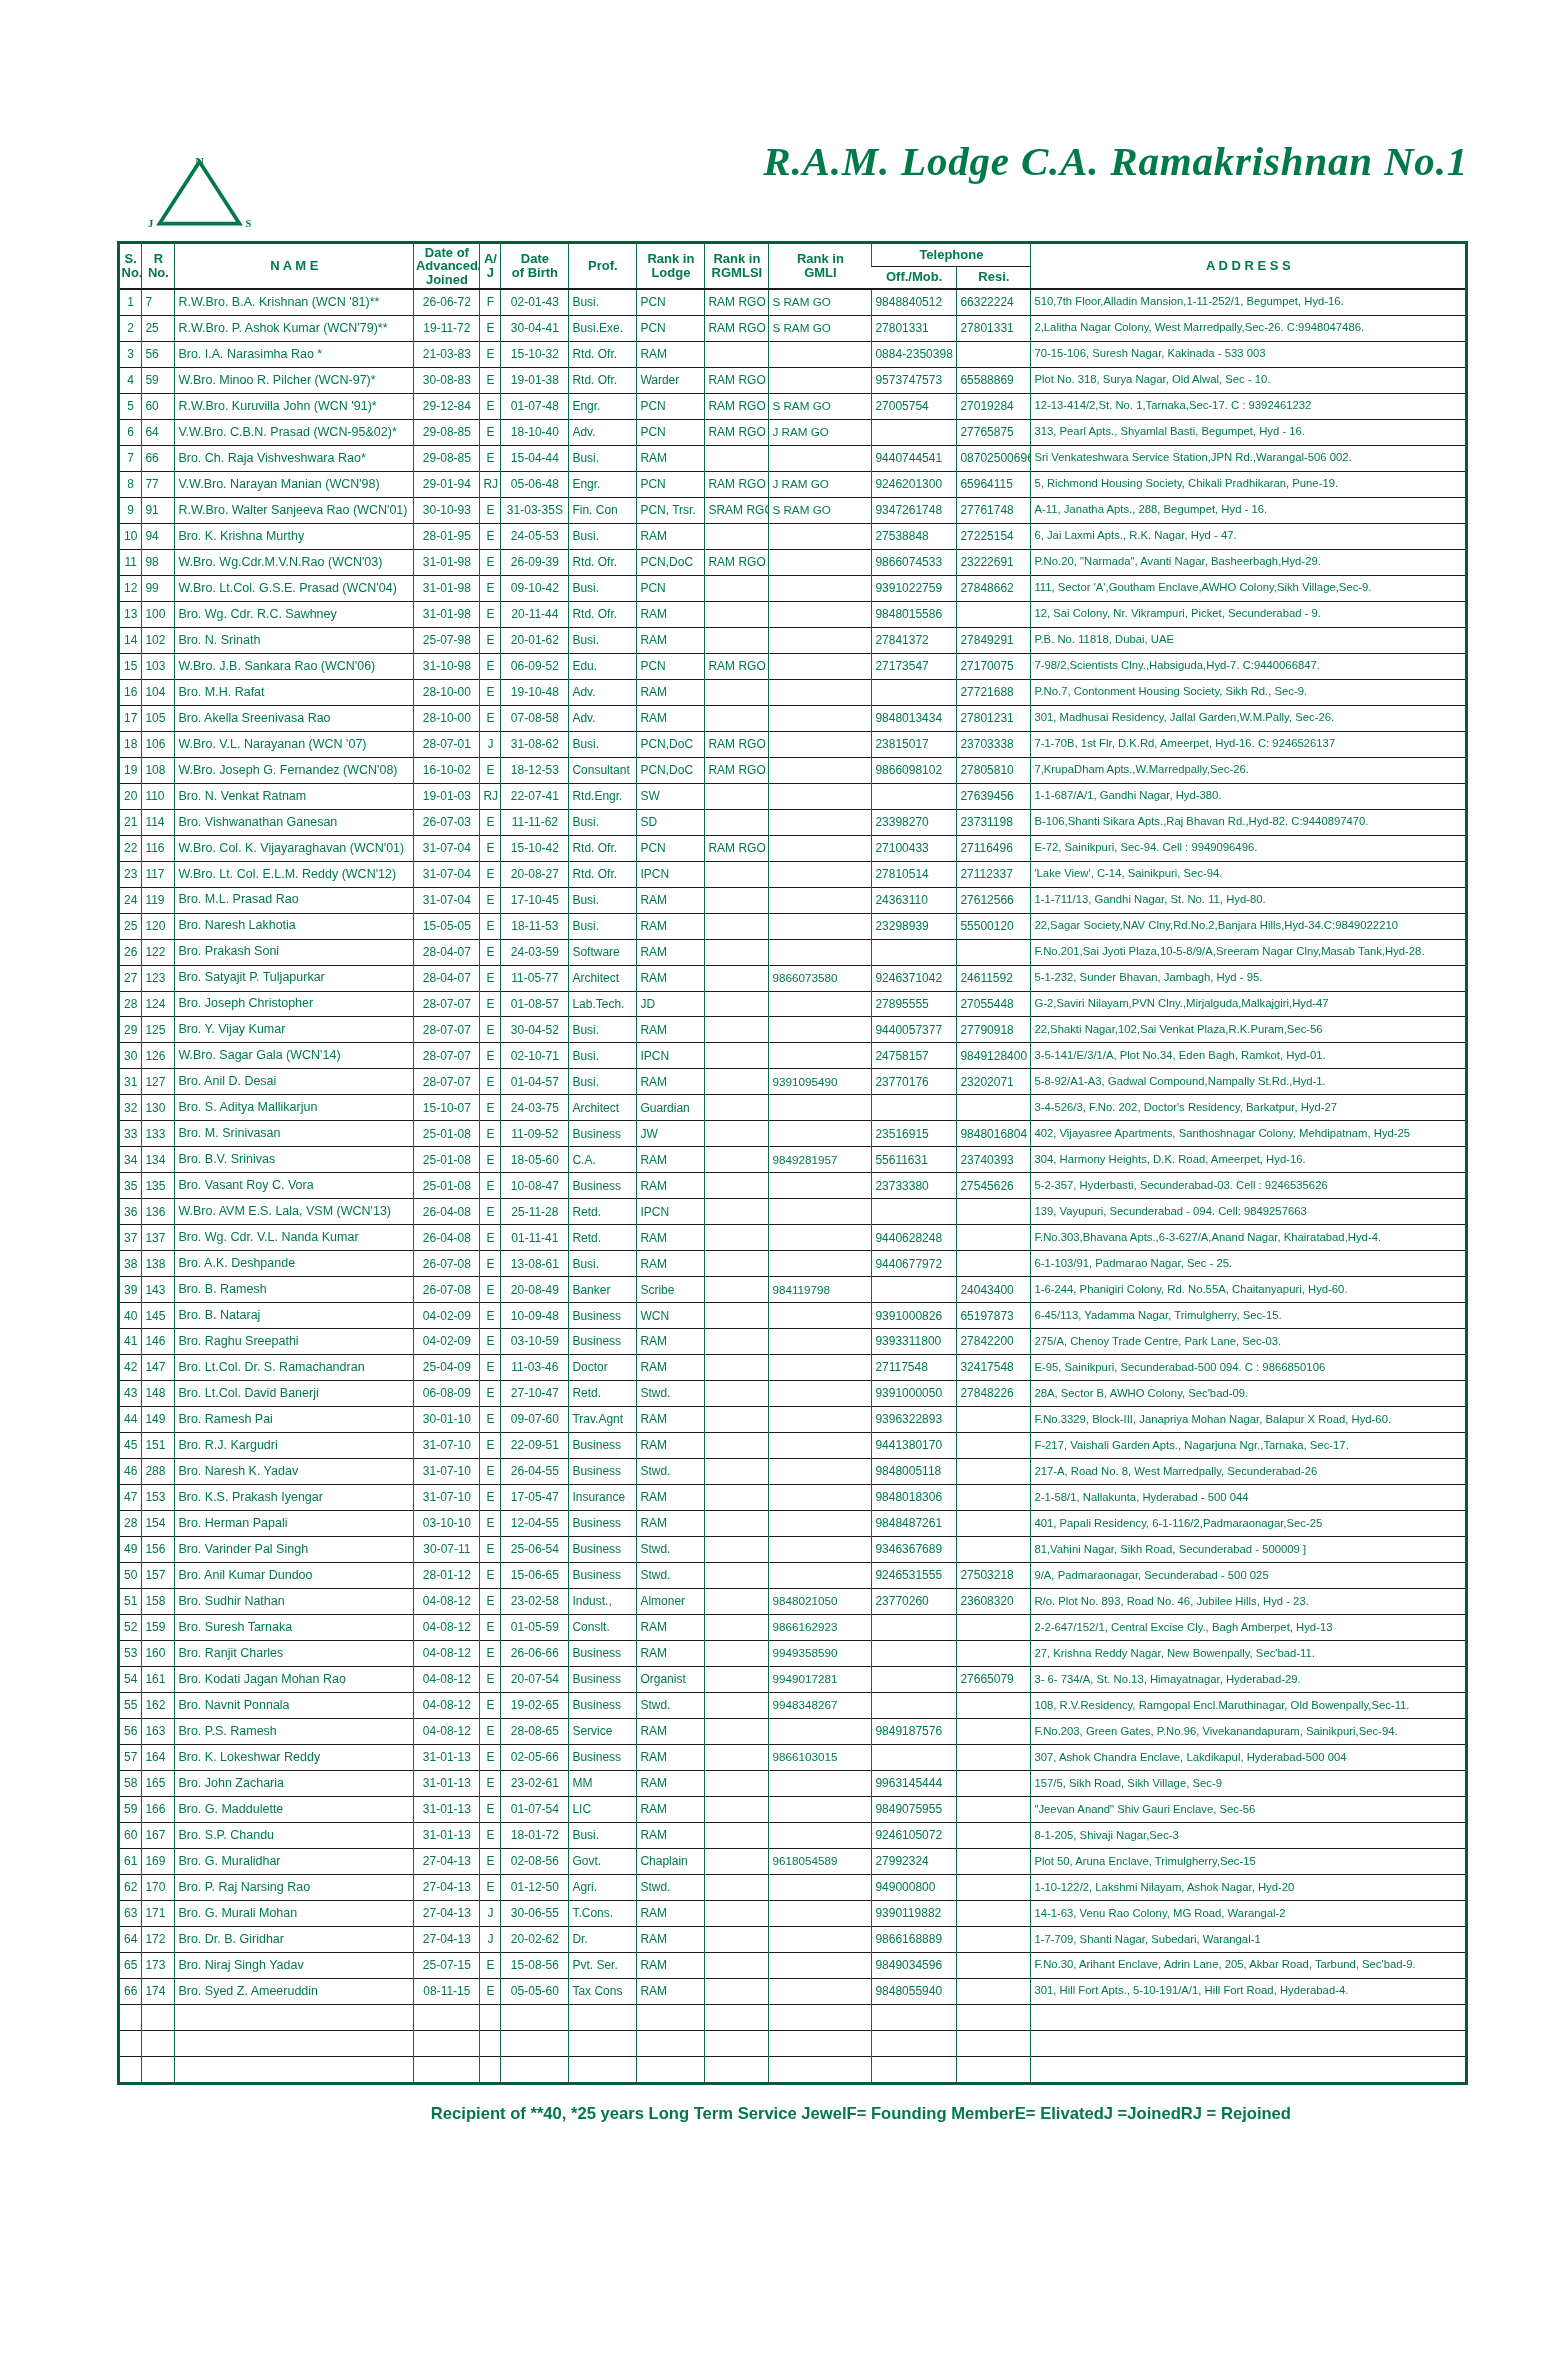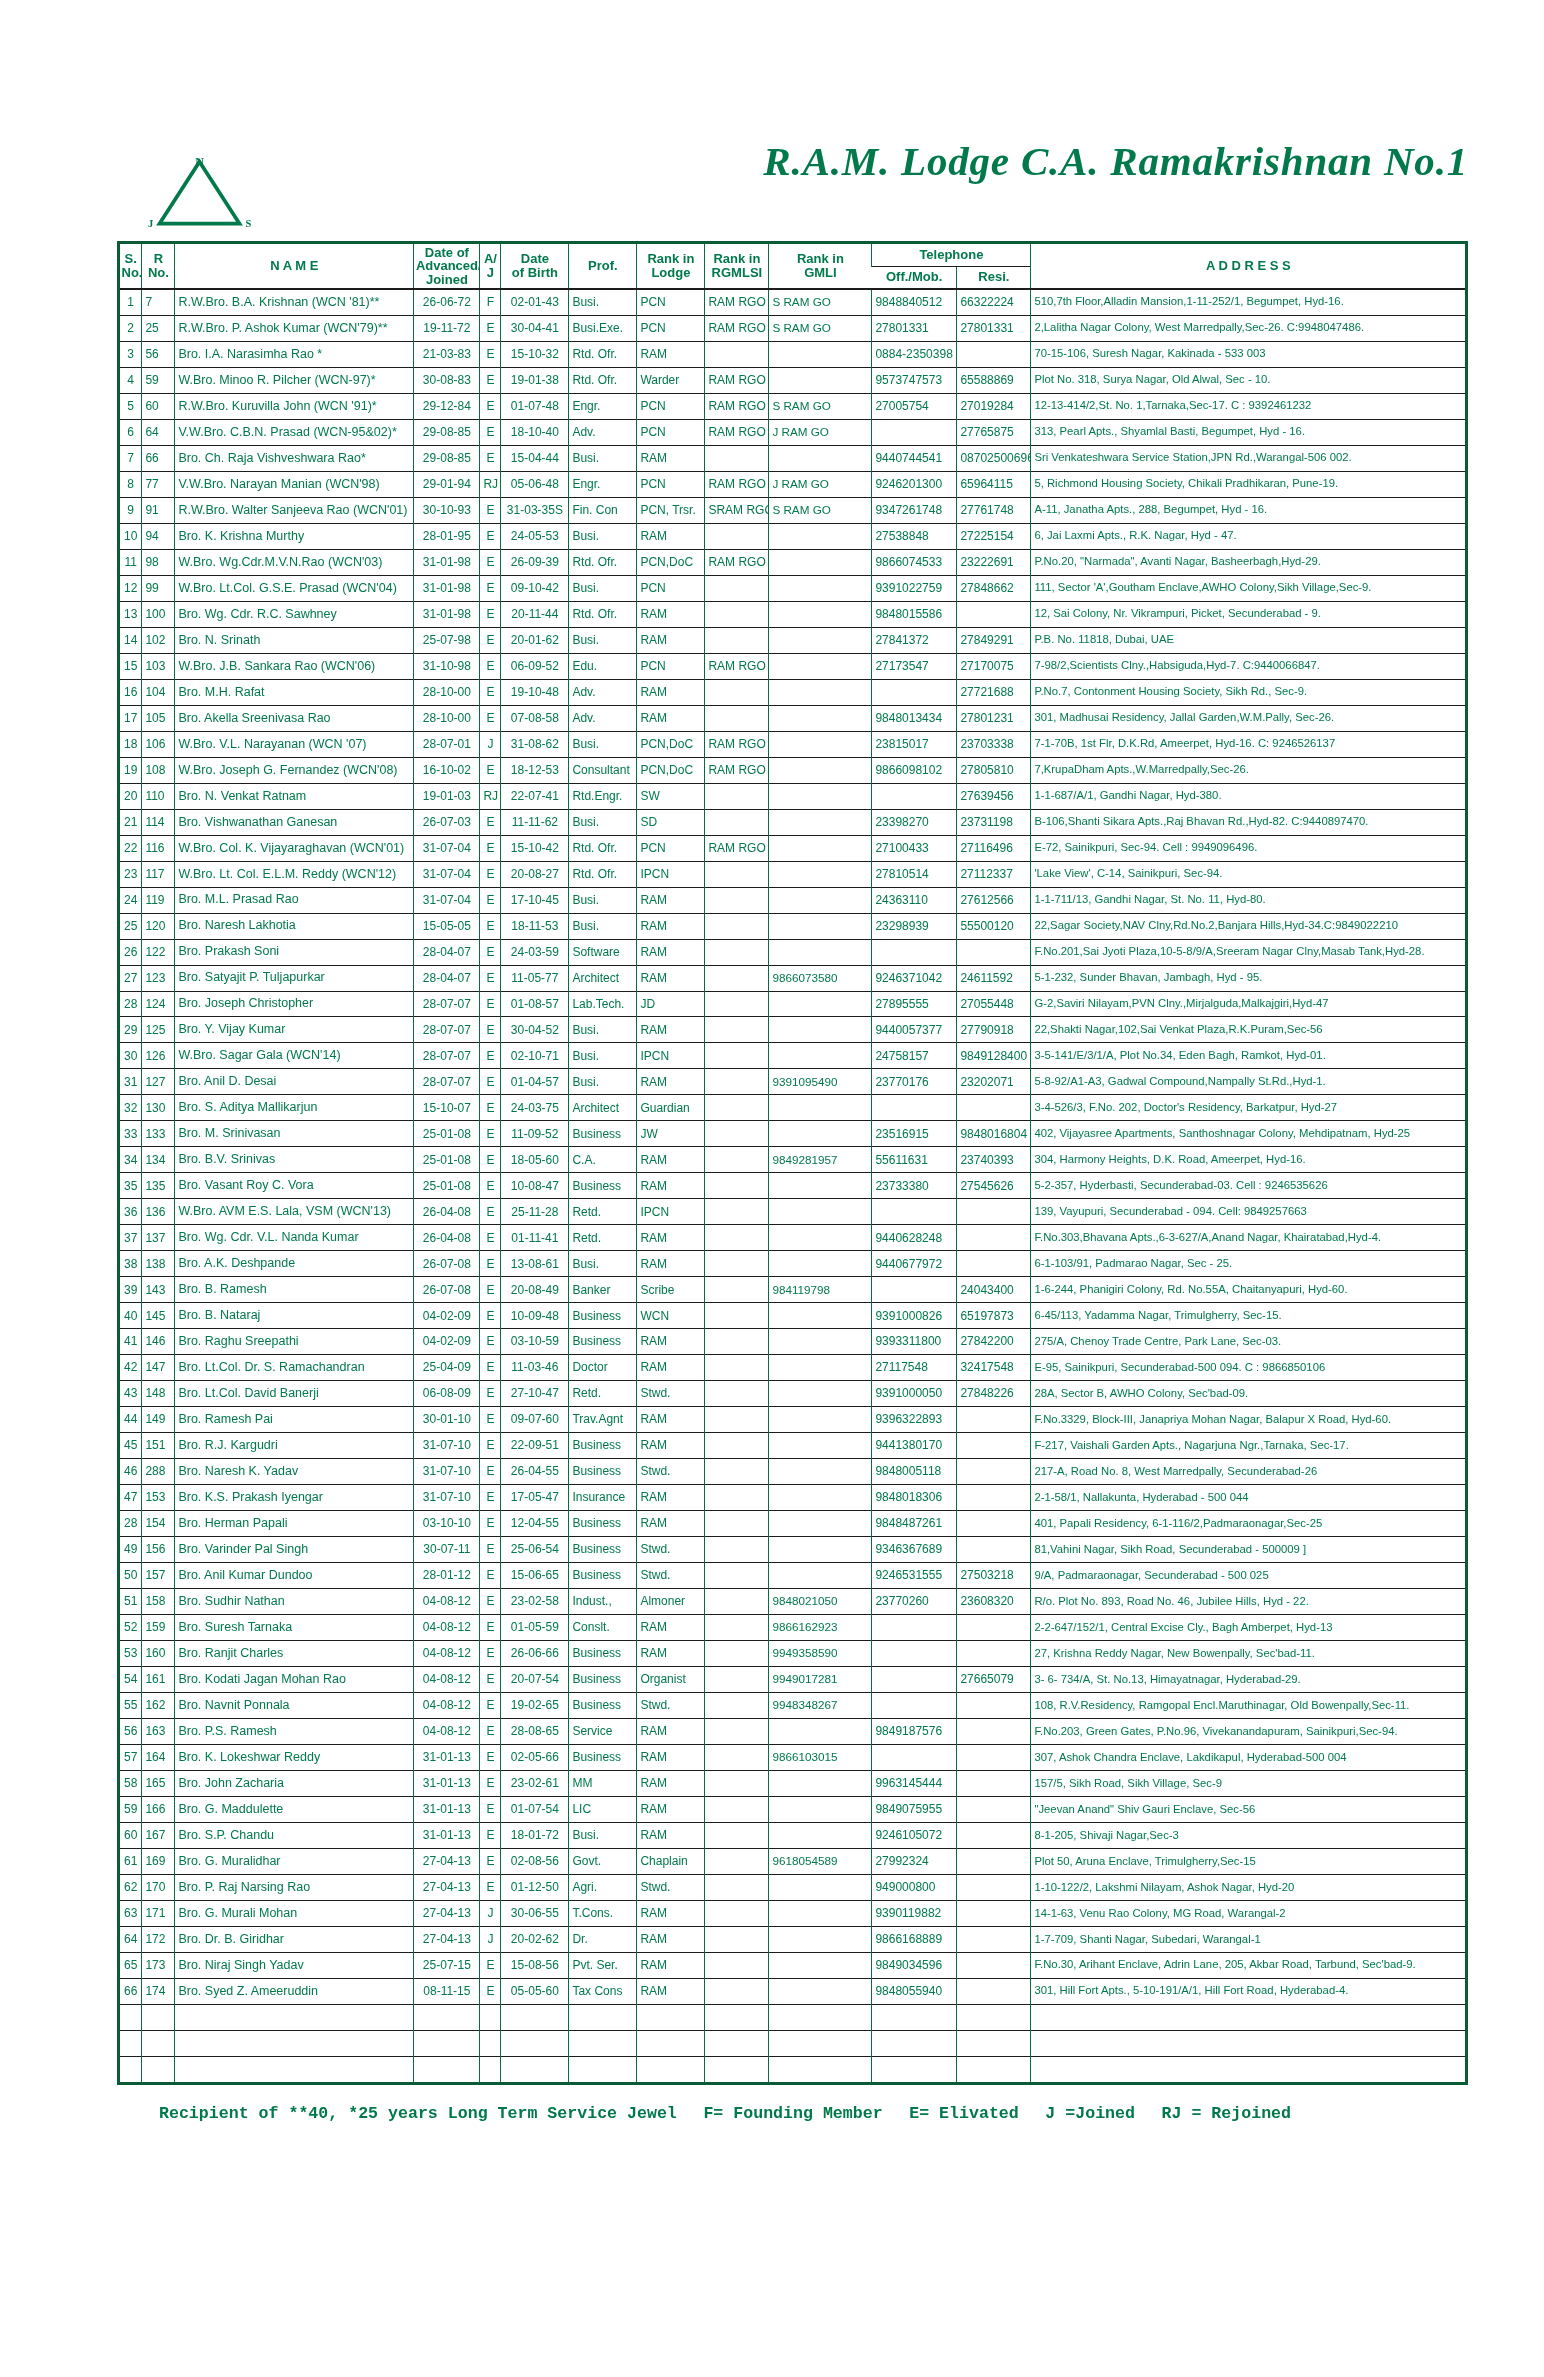--- a/index.html
+++ b/index.html
@@ -46,21 +46,21 @@
   thead{border-bottom:2.3px solid #1c1c1c;}
   td.c{text-align:center;}
   td.name{font-size:12.5px;}
   td.addr{font-size:11.3px;}
   td.gmli{font-size:11.7px;}
   tr.empty td{height:23.4px;}
 
   
   .legend{
     margin-top:19.6px;padding-left:42px;font-size:16.6px;font-weight:bold;
-    display:flex;gap:16px;white-space:nowrap;width:1132px;justify-content:space-between;font-family:Liberation Mono, monospace;
+    display:flex;gap:0;white-space:nowrap;width:1132px;justify-content:flex-end;
   }
 </style>
 </head>
 <body>
 
 <div class="page">
 
   <div class="masthead">
     <div class="logo">
       <svg width="113" height="72" viewBox="0 0 150 95">
@@ -875,21 +875,21 @@
           <td class="name">Bro. Sudhir Nathan</td>
           <td class="c">04-08-12</td>
           <td class="c">E</td>
           <td class="c">23-02-58</td>
           <td>Indust.,</td>
           <td>Almoner</td>
           <td></td>
           <td class="gmli">9848021050</td>
           <td>23770260</td>
           <td>23608320</td>
-          <td class="addr">R/o. Plot No. 893, Road No. 46, Jubilee Hills, Hyd - 22.</td>
+          <td class="addr">R/o. Plot No. 893, Road No. 46, Jubilee Hills, Hyd - 23.</td>
         </tr>
         <tr>
           <td class="c">52</td>
           <td>159</td>
           <td class="name">Bro. Suresh Tarnaka</td>
           <td class="c">04-08-12</td>
           <td class="c">E</td>
           <td class="c">01-05-59</td>
           <td>Conslt.</td>
           <td>RAM</td>

